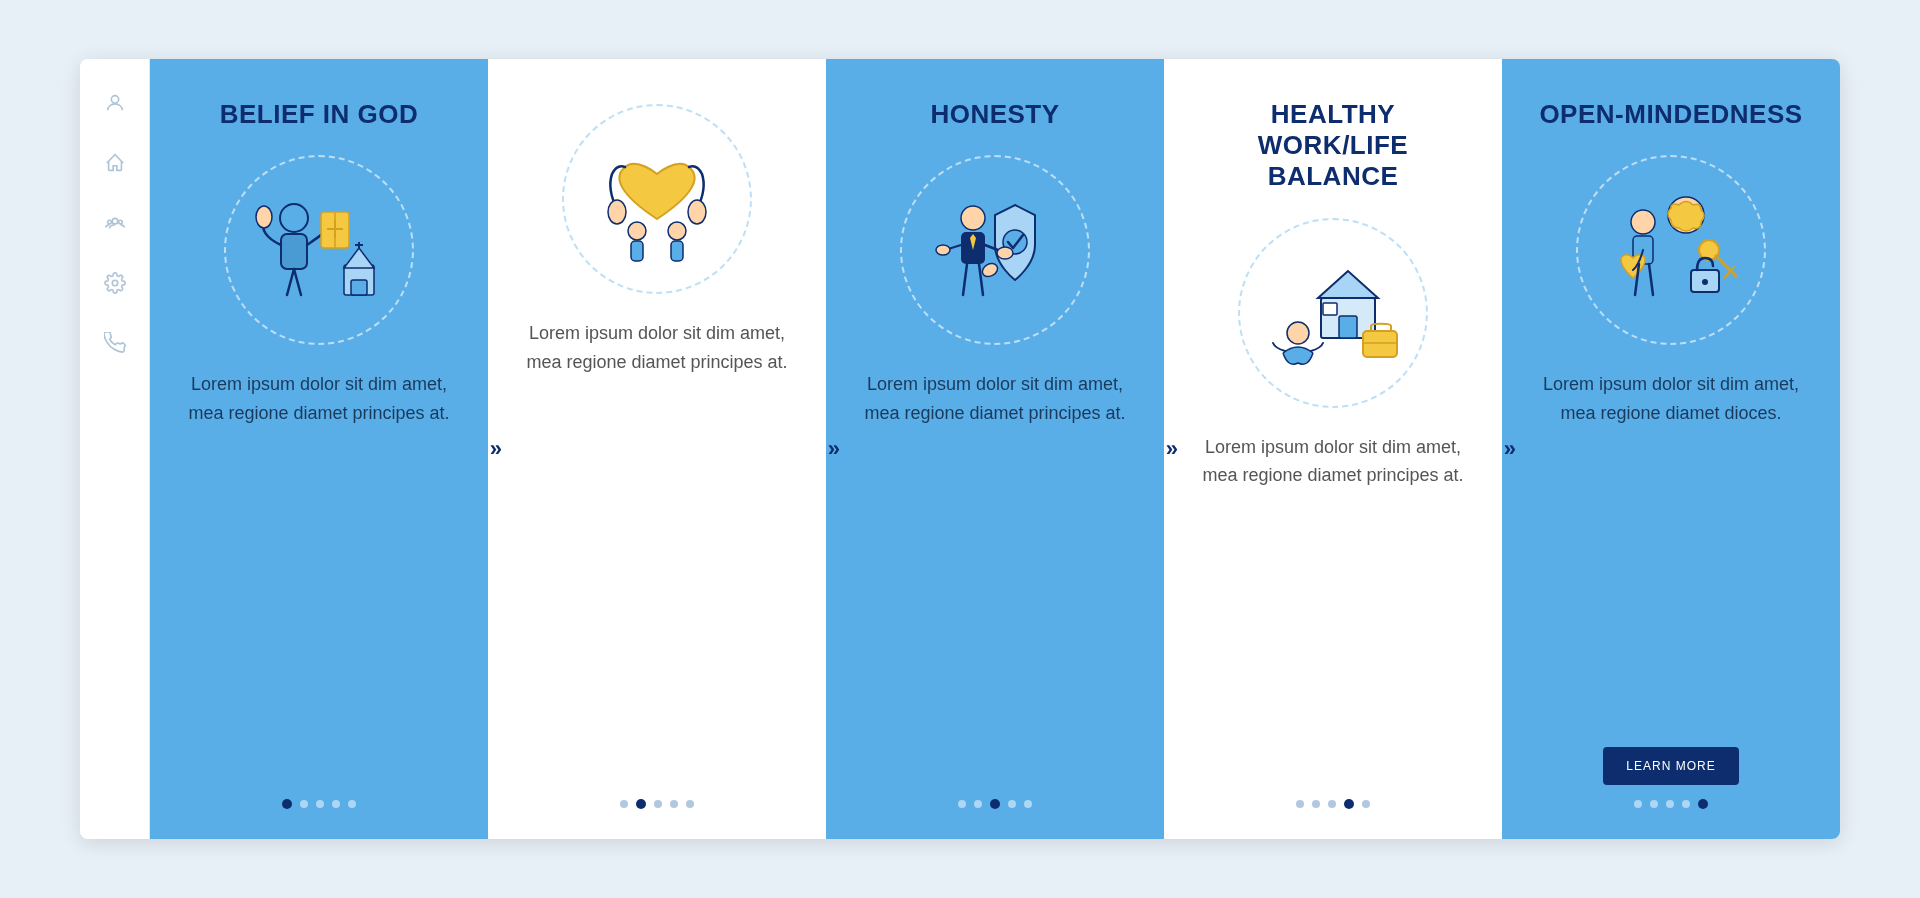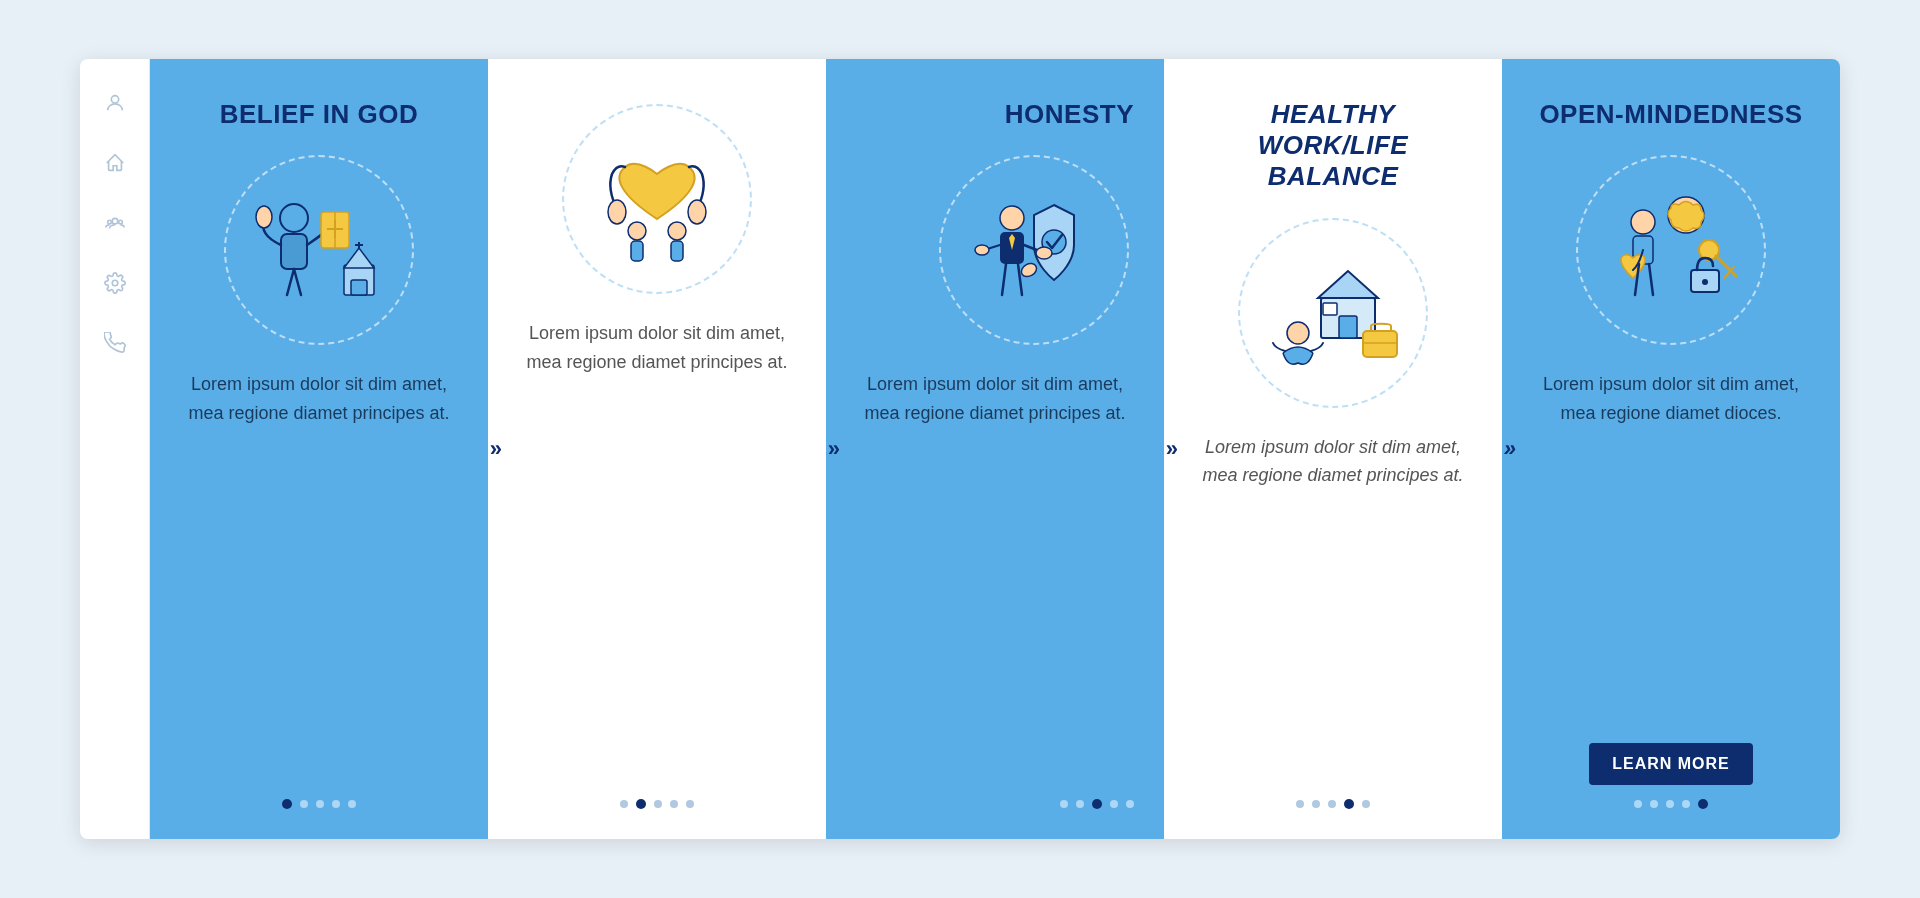--- a/index.html
+++ b/index.html
@@ -146,22 +146,22 @@
       font-size: 22px;
       font-weight: bold;
     }
     
     .learn-more-btn {
       background: #0d2d6e;
       color: #fff;
       border: none;
       padding: 12px 23px;
       border-radius: 4px;
-      font-size: 16px;
-      font-weight: 700;
+      font-size: 12px;
+      font-weight: 400;
       letter-spacing: 1px;
       text-transform: uppercase;
       cursor: pointer;
       margin-bottom: 14px;
     }
   </style>
 </head>
 <body>
 
 <div class="outer-container">
@@ -267,21 +267,21 @@
       <div class="dots">
         <div class="dot"></div>
         <div class="dot active"></div>
         <div class="dot"></div>
         <div class="dot"></div>
         <div class="dot"></div>
       </div>
       <div class="chevron">»</div>
     </div>
 
-    <div class="card blue" style="position:relative;align-items:flex-end;">
+    <div class="card blue" style="position:relative;">
       <div class="card-title">HONESTY</div>
       <div class="illustration">
         <div class="dashed-circle"></div>
         <svg class="illus-svg" viewBox="0 0 160 160" fill="none" xmlns="http://www.w3.org/2000/svg">
 
           <path d="M100 35 L120 45 L120 75 C120 95 100 110 100 110 C100 110 80 95 80 75 L80 45 Z" fill="#a8d4f5" stroke="#0d2d6e" stroke-width="2"></path>
           <circle cx="100" cy="72" r="12" fill="#5aaee8" stroke="#0d2d6e" stroke-width="1.5"></circle>
           <polyline points="93,72 98,78 108,65" stroke="#0d2d6e" stroke-width="2.5" stroke-linecap="round" stroke-linejoin="round"></polyline>
 
           <circle cx="58" cy="48" r="12" fill="#ffd4a8" stroke="#0d2d6e" stroke-width="1.5"></circle>
@@ -304,21 +304,21 @@
       <div class="dots">
         <div class="dot"></div>
         <div class="dot"></div>
         <div class="dot active"></div>
         <div class="dot"></div>
         <div class="dot"></div>
       </div>
       <div class="chevron">»</div>
     </div>
 
-    <div class="card white" style="position:relative;font-style:italic;">
+    <div class="card white" style="position:relative;">
       <div class="card-title">HEALTHY WORK/LIFE BALANCE</div>
       <div class="illustration">
         <div class="dashed-circle"></div>
         <svg class="illus-svg" viewBox="0 0 160 160" fill="none" xmlns="http://www.w3.org/2000/svg">
 
           <polygon points="95,38 65,65 125,65" fill="#a8d4f5" stroke="#0d2d6e" stroke-width="2"></polygon>
           <rect x="68" y="65" width="54" height="40" rx="2" fill="#d4eaf9" stroke="#0d2d6e" stroke-width="2"></rect>
 
           <rect x="86" y="83" width="18" height="22" rx="2" fill="#5aaee8" stroke="#0d2d6e" stroke-width="1.5"></rect>
 

